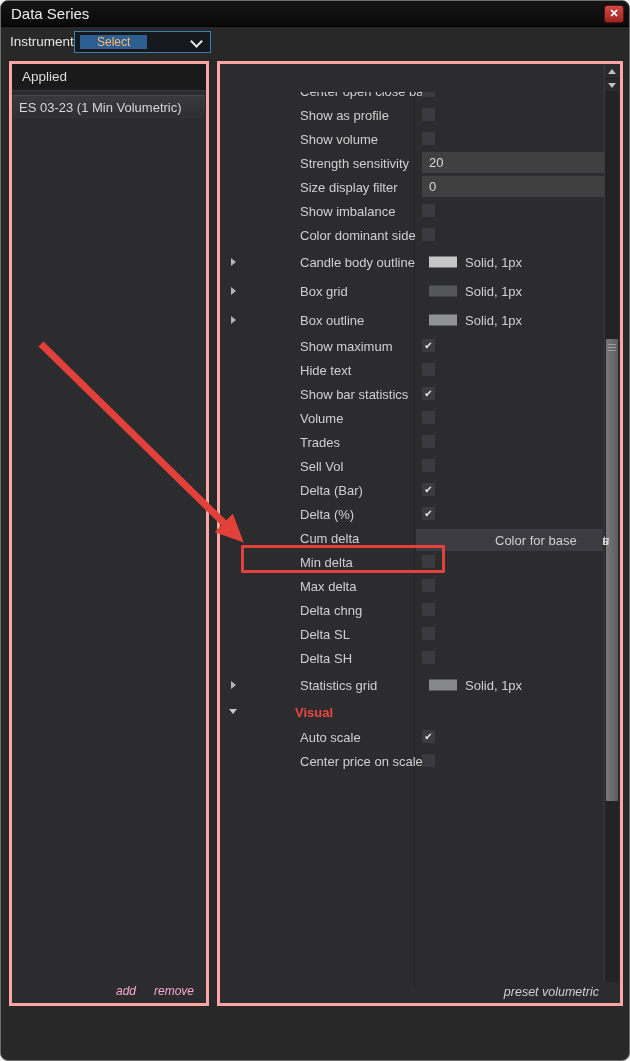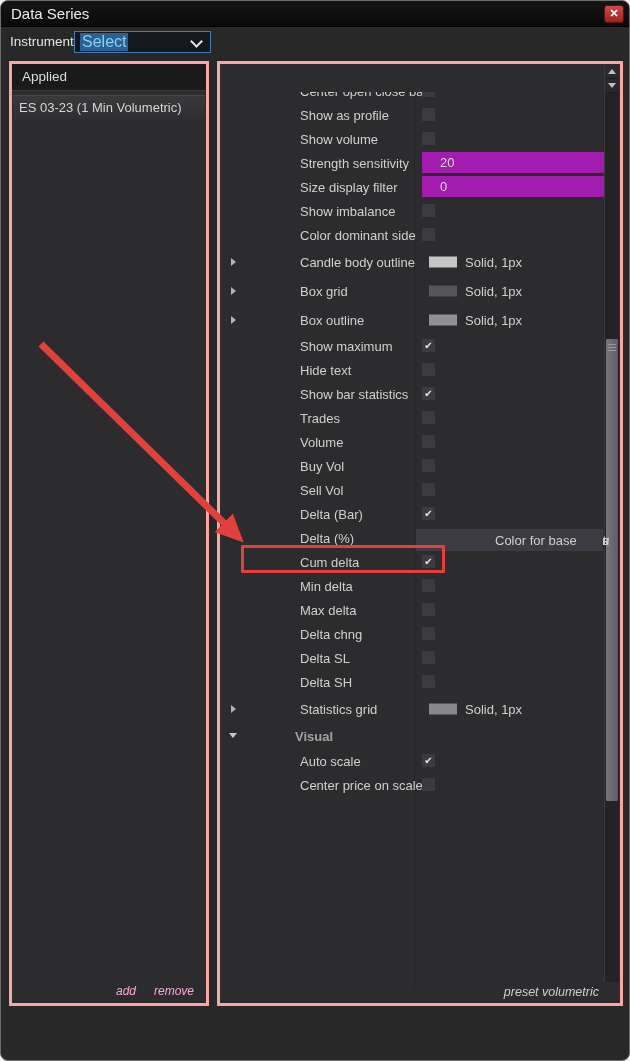--- a/index.html
+++ b/index.html
@@ -5,21 +5,21 @@
   html,body{margin:0;padding:0;background:#f2f2f2;font-family:"Liberation Sans",sans-serif;}
   .stage{position:relative;width:630px;height:1061px;overflow:hidden;}
   .dialog{position:absolute;inset:0;background:#282829;border:1px solid #6e6e6e;border-radius:8px;box-sizing:border-box;overflow:hidden;}
   
   .titlebar{position:absolute;left:0;top:0;right:0;height:25px;background:linear-gradient(#151515,#0a0a0a);border-bottom:1px solid #000;padding-left:12px;}
   .title{position:absolute;left:10px;top:4px;font-size:15px;color:#ececec;}
   .closebtn{position:absolute;right:5px;top:4px;width:18px;height:16px;background:linear-gradient(#d14a45,#9c2420);border:1px solid #5f1210;border-radius:3px;color:#fff;font-size:11px;font-weight:bold;line-height:15px;text-align:center;cursor:pointer;}
   
   .instr-label{position:absolute;left:9px;top:33px;font-size:13.5px;color:#e4e4e4;}
   .instr-combo{position:absolute;left:73px;top:30px;width:137px;height:22px;background:#15181c;border:1px solid #3f7cb6;box-sizing:border-box;display:flex;align-items:center;}
-  .instr-value{margin-left:5px;font-size:16px;color:#7dd3fc;background:#2e5f92;padding:0 2px;}
+  .instr-value{margin-left:5px;font-size:12px;color:#fdba74;background:#2e5f92;padding:0 17px;}
   .chev{width:7px;height:7px;border-right:2px solid #cfcfcf;border-bottom:2px solid #cfcfcf;transform:rotate(45deg);}
   .instr-combo .chev{position:absolute;right:9px;top:5px;border-color:#e8e8e8;}
   
   .panel{position:absolute;top:60px;background:#2c2c2e;border:3px solid #fca5a5;box-sizing:border-box;}
   .panel-left{left:8px;width:200px;height:945px;}
   .panel-right{left:216px;width:406px;height:945px;}
   .panel-header{position:absolute;left:0;top:0;height:27px;background:#1a1a1a;border-bottom:1px solid #3a3a3c;box-sizing:border-box;}
   .panel-left .panel-header{right:0;}
   .panel-right .panel-header{width:390px;}
   .panel-header span{position:absolute;left:10px;top:5px;font-size:13.5px;color:#dcdcdc;}
@@ -36,25 +36,25 @@
   .sthumb{position:absolute;left:1px;right:1px;top:274px;height:462px;background:linear-gradient(90deg,#77777b,#5e5e62);border-radius:1px;cursor:grab;}
   .sthumb .grip{position:absolute;left:2px;right:2px;top:5px;height:9px;background:repeating-linear-gradient(#9a9a9e 0 1px,transparent 1px 3px);}
   
   .grid{position:absolute;left:1px;top:28px;width:388px;height:896px;overflow:hidden;}
   .colsep{position:absolute;left:193px;top:0;bottom:0;width:1px;background:#232325;}
   .prow{position:relative;height:24px;}
   .prow.line{height:29px;}
   .prow.section{height:26px;}
   .prow.clipped{margin-top:-13px;}
   .plabel{position:absolute;left:31px;top:50%;transform:translateY(-50%);font-size:13px;color:#d0d0d0;white-space:nowrap;margin-left:48px;}
-  .section .plabel{left:26px;font-weight:bold;color:#a3a3a3;}
+  .section .plabel{left:26px;font-weight:bold;color:#ef4444;}
   .tri-right{position:absolute;left:10px;top:50%;margin-top:-4px;width:0;height:0;border-left:5px solid #b4b4b4;border-top:4px solid transparent;border-bottom:4px solid transparent;}
   .tri-down{position:absolute;left:8px;top:50%;margin-top:-3px;width:0;height:0;border-top:5px solid #c8c8c8;border-left:4px solid transparent;border-right:4px solid transparent;}
   .cb{position:absolute;left:201px;top:50%;margin-top:-7px;width:13px;height:13px;background:#3a3a40;text-align:center;font-size:10px;line-height:13px;color:#e8e8e8;cursor:pointer;}
-  .inputbox{position:absolute;left:201px;top:50%;margin-top:-11px;width:182px;height:21px;background:#a21caf;color:#dadada;font-size:13px;line-height:21px;padding-left:18px;box-sizing:border-box;cursor:text;}
+  .inputbox{position:absolute;left:201px;top:50%;margin-top:-11px;width:182px;height:21px;background:#404040;color:#dadada;font-size:13px;line-height:21px;padding-left:7px;box-sizing:border-box;cursor:text;}
   .combo{position:absolute;left:195px;top:50%;margin-top:-11px;width:187px;height:22px;background:#3b3b41;display:flex;align-items:center;cursor:pointer;}
   .lineval{position:absolute;left:208px;top:50%;transform:translateY(-50%);display:flex;align-items:center;}
   .lineval .lswatch{width:28px;height:11px;}
   .lineval .ltext{margin-left:8px;font-size:13px;color:#d0d0d0;white-space:nowrap;}
   
   .hlbox{position:absolute;left:240px;top:544px;width:204px;height:28px;border:3px solid #e2403b;box-sizing:border-box;border-radius:1px;z-index:5;pointer-events:none;}
   .arrow-svg{position:absolute;left:0;top:0;z-index:6;pointer-events:none;}
   
   .btn{position:absolute;top:1088px;width:95px;height:24px;background:linear-gradient(#272727,#1e1e1e);border:1px solid #565656;box-sizing:border-box;border-radius:2px;color:#e2e2e2;font-size:14px;text-align:center;line-height:22px;cursor:pointer;}
   .btn-ok{left:317px;}
@@ -180,29 +180,25 @@
               <span class="cb"></span>
             </div>
             <div class="prow combo">
               <span class="plabel">Color for text</span>
             </div>
             <div class="prow checkbox">
               <span class="plabel">Show bar statistics</span>
               <span class="cb">✔</span>
             </div>
             <div class="prow checkbox">
+              <span class="plabel">Volume</span>
+              <span class="cb"></span>
+            </div>
+            <div class="prow checkbox">
               <span class="plabel">Trades</span>
-              <span class="cb"></span>
-            </div>
-            <div class="prow checkbox">
-              <span class="plabel">Volume</span>
-              <span class="cb"></span>
-            </div>
-            <div class="prow checkbox">
-              <span class="plabel">Buy Vol</span>
               <span class="cb"></span>
             </div>
             <div class="prow checkbox">
               <span class="plabel">Sell Vol</span>
               <span class="cb"></span>
             </div>
             <div class="prow checkbox">
               <span class="plabel">Delta (Bar)</span>
               <span class="cb">✔</span>
             </div>

